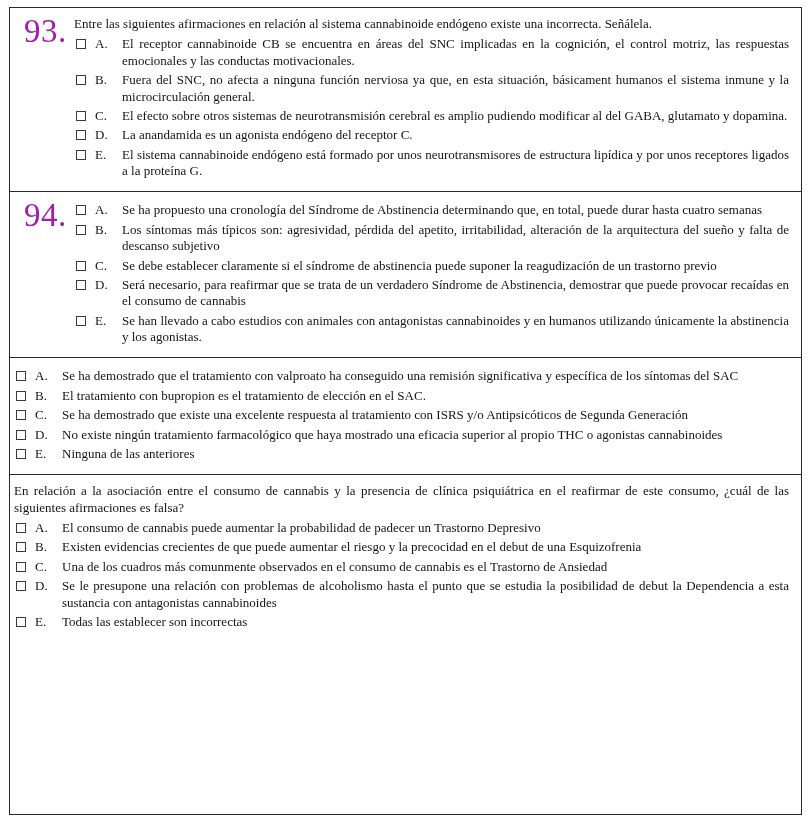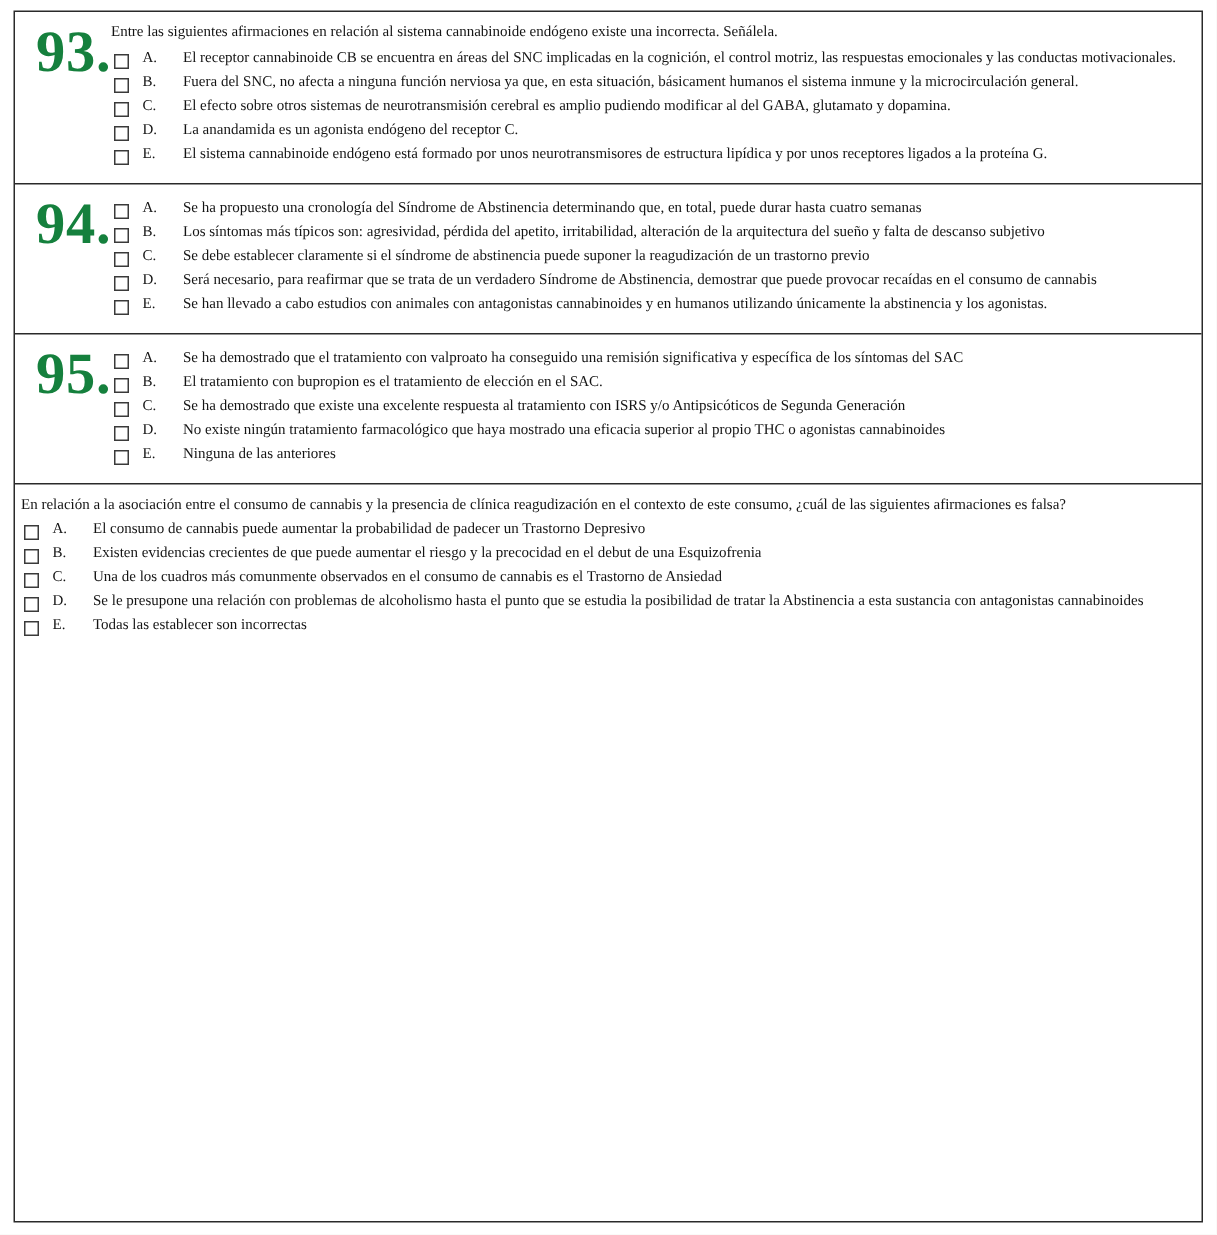--- a/index.html
+++ b/index.html
@@ -34,30 +34,29 @@
     box-sizing: border-box;
     flex: none;
   }
   .question + .question {
     border-top: 1.6px solid #2a2a2a;
   }
   .qnum {
     flex: none;
     width: 60px;
     padding-left: 10px;
-    font-size: 39px;
+    font-size: 33px;
     line-height: 1.0;
     letter-spacing: 0.5px;
-    color: #15803d;
-    box-sizing: border-box;
-    font-weight: bold;
+    color: #a21caf;
+    box-sizing: border-box;
   }
   .qbody {
     flex: 1;
-    font-size: 10px;
+    font-size: 13px;
     line-height: 1.26;
     text-align: justify;
     padding-right: 4px;
   }
   .stem {
     margin: 1px 0 4px 0;
   }
   .options {
     display: block;
   }
@@ -152,21 +151,20 @@
           <div class="option">
             <span class="checkbox"></span>
             <span class="letter">E.</span>
             <span class="opt-text">Se han llevado a cabo estudios con animales con antagonistas cannabinoides y en humanos utilizando únicamente la abstinencia y los agonistas.</span>
           </div>
         </div>
       </div>
     </section>
 
     <section class="question">
-      <div class="qnum">95.</div>
       <div class="qbody">
         <div class="options">
           <div class="option">
             <span class="checkbox"></span>
             <span class="letter">A.</span>
             <span class="opt-text">Se ha demostrado que el tratamiento con valproato ha conseguido una remisión significativa y específica de los síntomas del SAC</span>
           </div>
           <div class="option">
             <span class="checkbox"></span>
             <span class="letter">B.</span>
@@ -186,41 +184,41 @@
             <span class="checkbox"></span>
             <span class="letter">E.</span>
             <span class="opt-text">Ninguna de las anteriores</span>
           </div>
         </div>
       </div>
     </section>
 
     <section class="question">
       <div class="qbody">
-        <p class="stem">En relación a la asociación entre el consumo de cannabis y la presencia de clínica reagudización en el contexto de este consumo, ¿cuál de las siguientes afirmaciones es falsa?</p>
+        <p class="stem">En relación a la asociación entre el consumo de cannabis y la presencia de clínica psiquiátrica en el reafirmar de este consumo, ¿cuál de las siguientes afirmaciones es falsa?</p>
         <div class="options">
           <div class="option">
             <span class="checkbox"></span>
             <span class="letter">A.</span>
             <span class="opt-text">El consumo de cannabis puede aumentar la probabilidad de padecer un Trastorno Depresivo</span>
           </div>
           <div class="option">
             <span class="checkbox"></span>
             <span class="letter">B.</span>
             <span class="opt-text">Existen evidencias crecientes de que puede aumentar el riesgo y la precocidad en el debut de una Esquizofrenia</span>
           </div>
           <div class="option">
             <span class="checkbox"></span>
             <span class="letter">C.</span>
             <span class="opt-text">Una de los cuadros más comunmente observados en el consumo de cannabis es el Trastorno de Ansiedad</span>
           </div>
           <div class="option">
             <span class="checkbox"></span>
             <span class="letter">D.</span>
-            <span class="opt-text">Se le presupone una relación con problemas de alcoholismo hasta el punto que se estudia la posibilidad de tratar la Abstinencia a esta sustancia con antagonistas cannabinoides</span>
+            <span class="opt-text">Se le presupone una relación con problemas de alcoholismo hasta el punto que se estudia la posibilidad de debut la Dependencia a esta sustancia con antagonistas cannabinoides</span>
           </div>
           <div class="option">
             <span class="checkbox"></span>
             <span class="letter">E.</span>
             <span class="opt-text">Todas las establecer son incorrectas</span>
           </div>
         </div>
       </div>
     </section>
 

